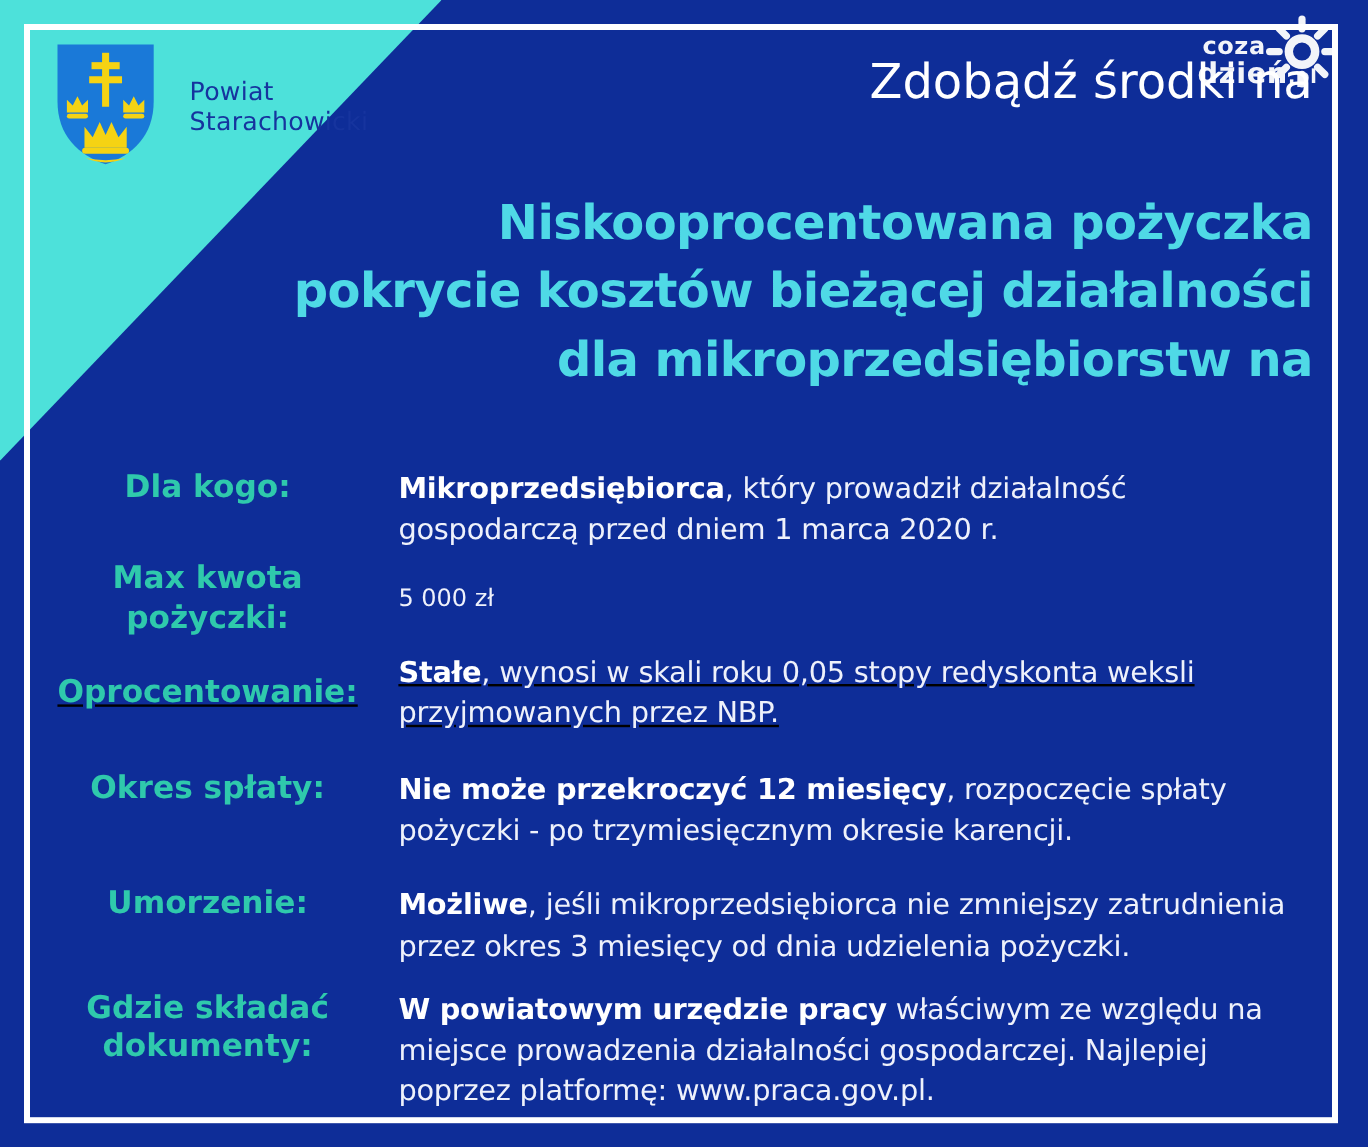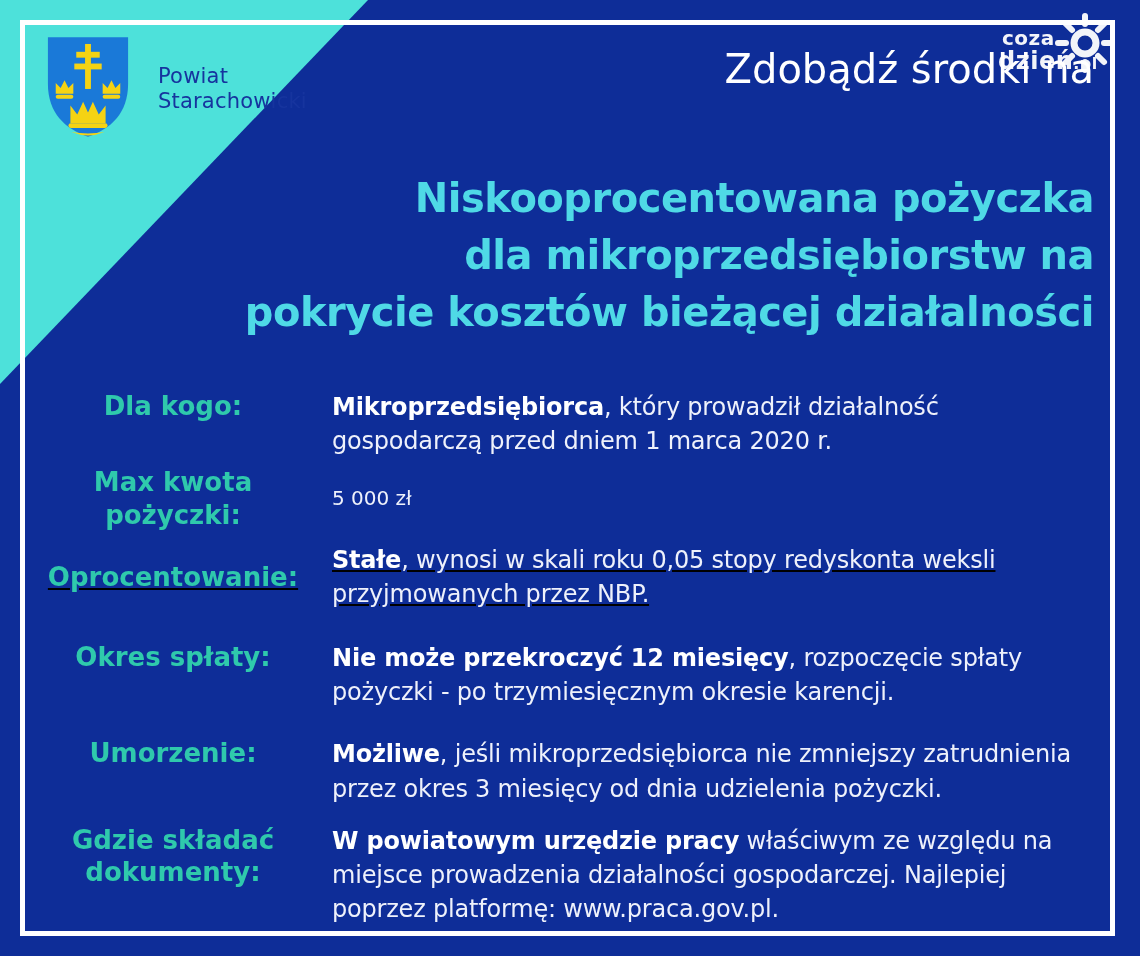--- a/index.html
+++ b/index.html
@@ -46,21 +46,21 @@
   .wm-suffix{font-size:16px;font-weight:700;margin-top:28px;}
   
   .headline{
     position:absolute;top:44px;right:46px;left:260px;
     text-align:right;color:#ffffff;
     font-size:40px;font-weight:400;line-height:1.25;
     z-index:4;
   }
   
   .title{
-    position:absolute;top:170px;right:46px;left:38px;
+    position:absolute;top:158px;right:46px;left:38px;
     text-align:right;color:#4fd9e6;
     font-size:40px;font-weight:700;line-height:1.42;
     letter-spacing:-.5px;
     z-index:4;
   }
   
   .rows{
     position:absolute;top:390px;left:40px;right:46px;z-index:4;
   }
   .row{
@@ -136,22 +136,22 @@
     <span class="wm-l1">coza</span>
     <span class="wm-l2"><span>dzień</span><span class="wm-suffix">.pl</span></span>
   </div>
 
   <div class="headline">
     <div>Zdobądź środki na</div>
   </div>
 
   <div class="title">
     <div>Niskooprocentowana pożyczka</div>
+    <div>pokrycie kosztów bieżącej działalności</div>
     <div>dla mikroprzedsiębiorstw na</div>
-    <div>pokrycie kosztów bieżącej działalności</div>
   </div>
 
   <div class="rows">
 
     <div class="row m1">
       <div class="row-label">Dla kogo:</div>
       <div class="row-value"><b>Mikroprzedsiębiorca</b><span>, który prowadził działalność gospodarczą przed dniem 1 marca 2020 r.</span></div>
     </div>
 
     <div class="row center m2">

